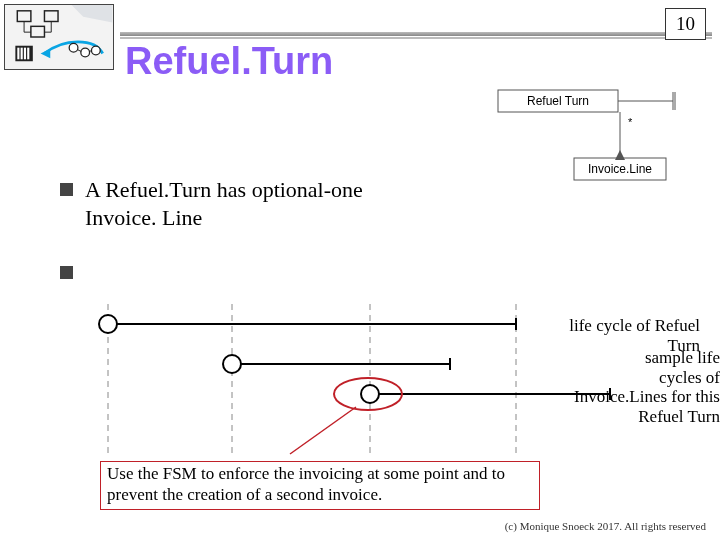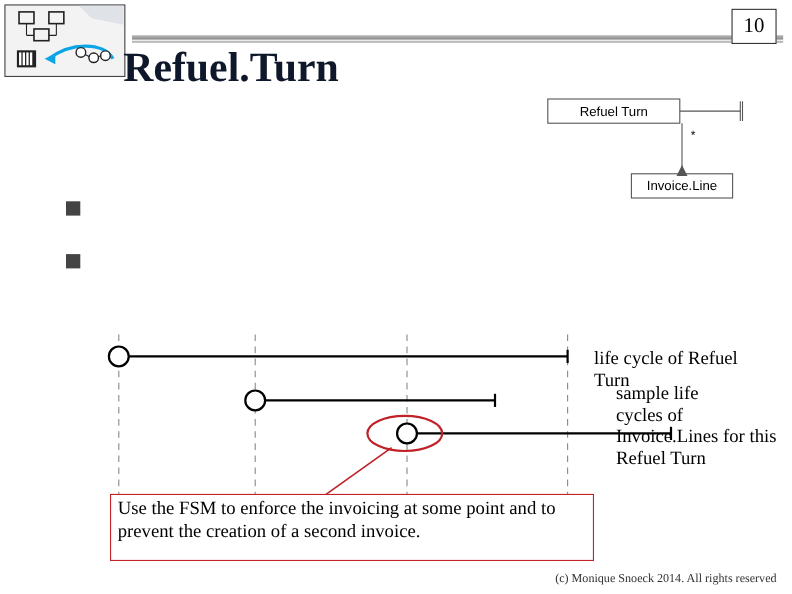--- a/index.html
+++ b/index.html
@@ -41,25 +41,25 @@
     background:linear-gradient(#bbb,#888);
   }
   .hr-line2 {
     position:absolute;
     left:120px; right:8px; top:37px;
     height:2px;
     background:#bbb;
   }
   .title {
     position:absolute;
-    left:112px; top:40px;
-    font-family:Liberation Serif, serif;
+    left:125px; top:40px;
+    font-family:Liberation Sans, sans-serif;
     font-size:38px;
     font-weight:bold;
-    color:#0f172a;
+    color:#8b5cf6;
   }
   .content {
     padding:96px 30px 0 60px;
     position:relative;
   }
   .bullet {
     display:flex;
     font-family:"Times New Roman", serif;
     font-size:22px;
     line-height:1.25;
@@ -83,28 +83,29 @@
     position:absolute;
     left:50px; top:304px;
     width:640px; height:170px;
   }
   .life svg { width:100%; height:100%; overflow:visible; }
   .life-cap {
     position:absolute;
     font-family:"Times New Roman", serif;
     font-size:17px;
     line-height:1.15;
+    text-align:right;
   }
 
   .tipbox {
     position:absolute;
     left:100px; bottom:30px;
     width:440px;
     border:1px solid #c02028;
-    padding:2px 6px 16px;
+    padding:2px 6px 4px;
     font-family:"Times New Roman", serif;
     font-size:17px;
     line-height:1.2;
     background:#fff;
   }
   .copyright {
     position:absolute;
     right:14px; bottom:8px;
     font-family:"Times New Roman", serif;
     font-size:11px;
@@ -141,20 +142,21 @@
   </div>
   <div class="hr-line"></div>
   <div class="hr-line2"></div>
   <div class="slide-num">10</div>
   <div class="title">Refuel.Turn</div>
 </div>
 
 <div class="content">
   <div class="bullet first">
     <span class="sq"></span>
+    <span class="txt">A Refuel.Turn has optional-one Invoice. Line</span>
   </div>
   <div class="bullet">
     <span class="sq"></span>
   </div>
 </div>
 
 <div class="dia">
   <svg viewBox="0 0 220 120">
     <rect x="20" y="2" width="120" height="22" fill="#fff" stroke="#555"></rect>
     <text x="80" y="17" font-size="12" text-anchor="middle" font-family="Arial">Refuel Turn</text>
@@ -194,13 +196,13 @@
   </svg>
   <div class="life-cap" style="left:490px; top:12px; width:160px;">life cycle of Refuel Turn</div>
   <div class="life-cap" style="left:510px; top:44px; width:160px; white-space:pre-line;">sample life
  cycles of
 Invoice.Lines for this
 Refuel Turn</div>
 </div>
 
 <div class="tipbox">  Use the FSM to enforce the invoicing at some point and to prevent the creation of a second invoice.</div>
 
-<div class="copyright">(c) Monique Snoeck 2014. All rights reserved</div>
+<div class="copyright">(c) Monique Snoeck 2017. All rights reserved</div>
 
 </body></html>

